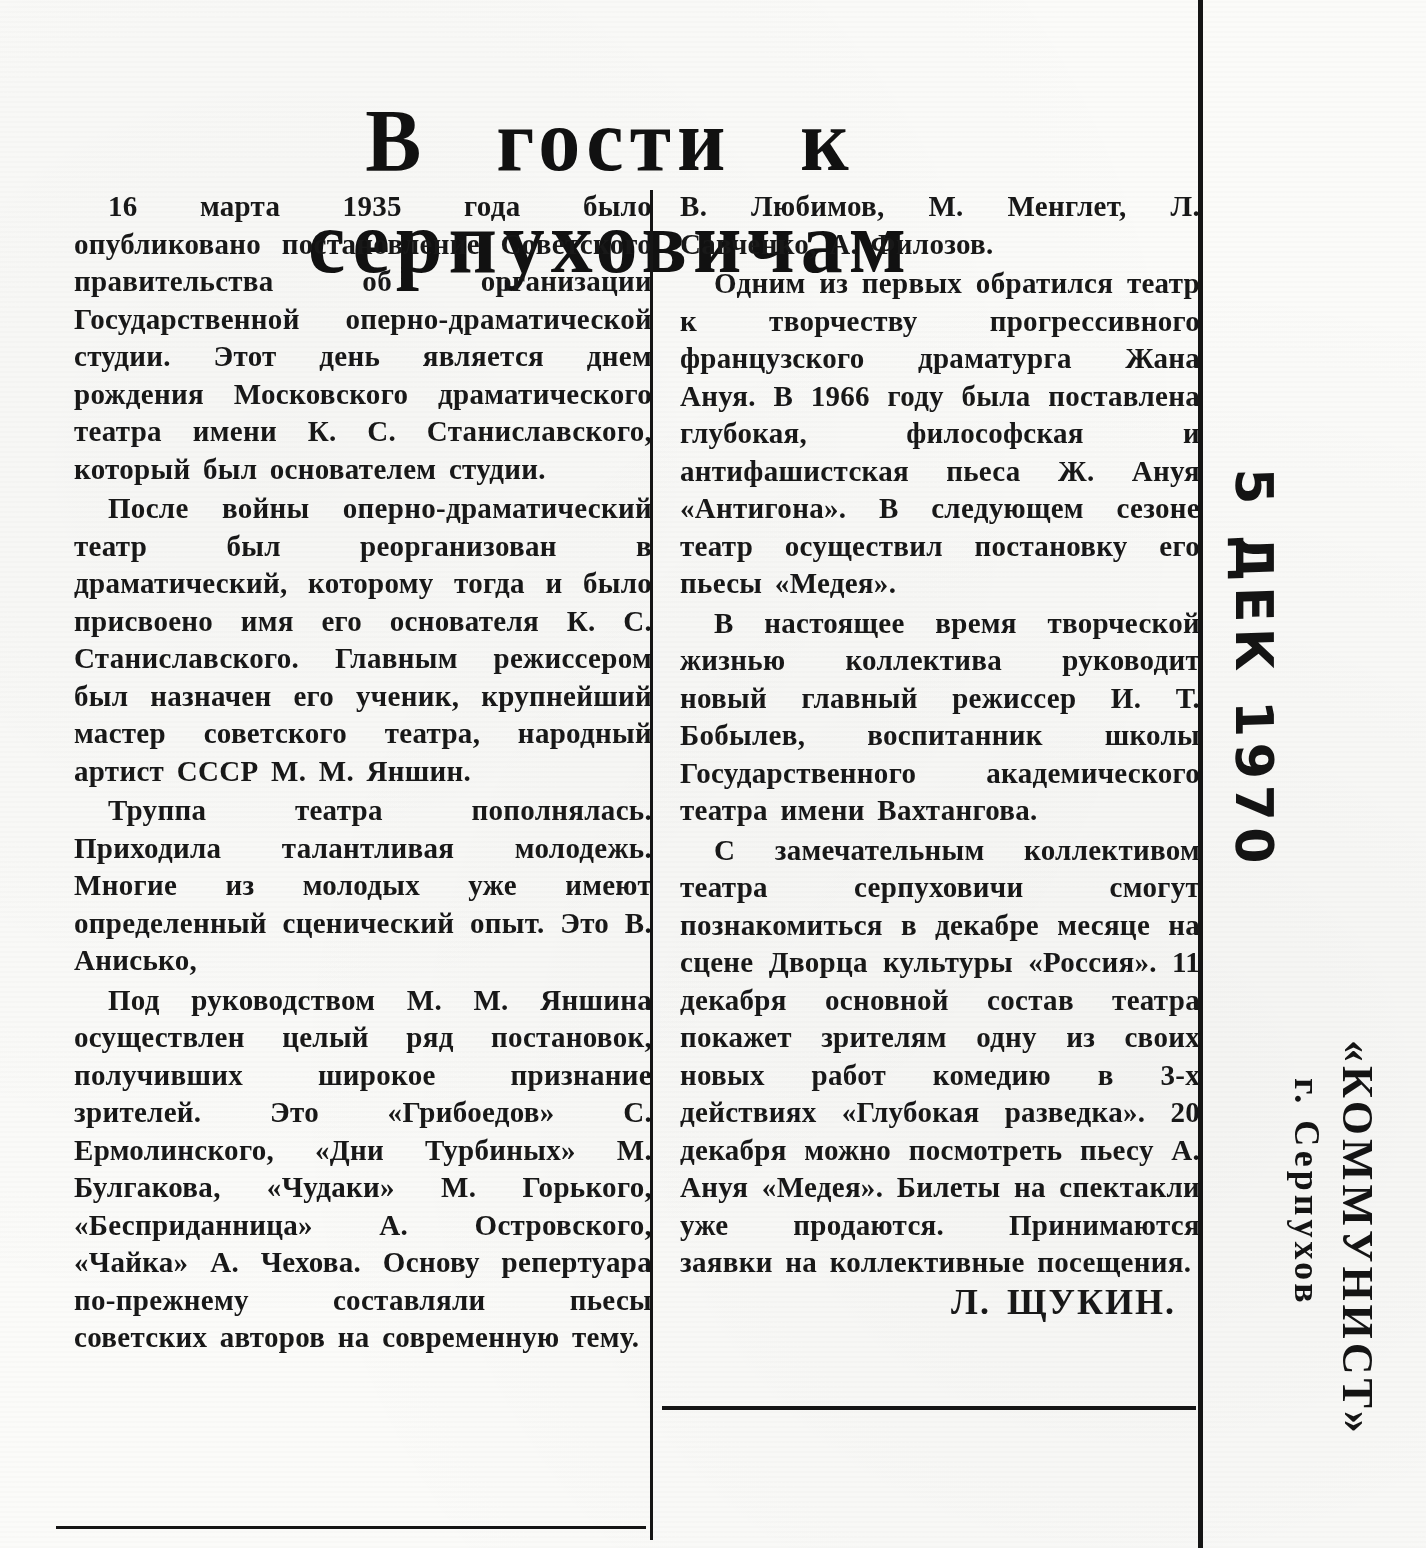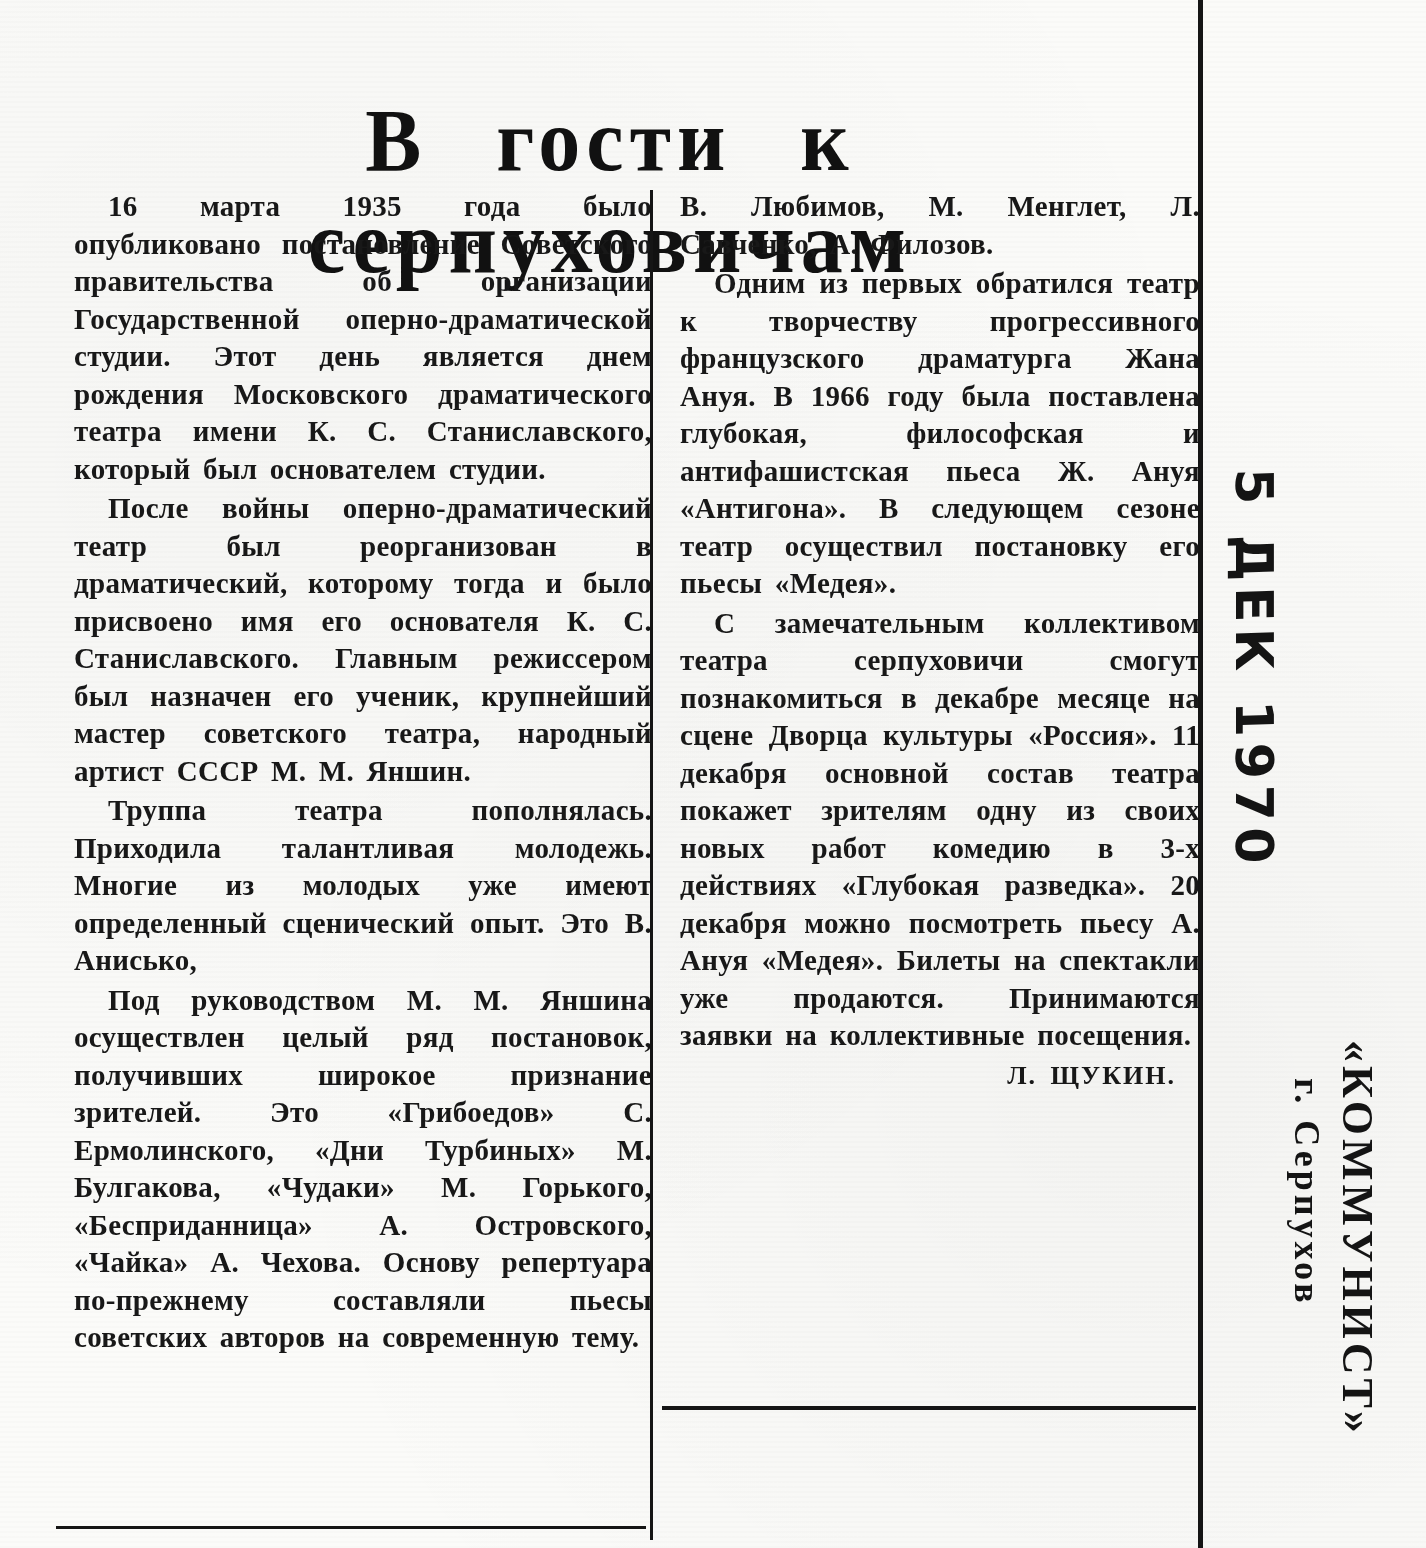--- a/index.html
+++ b/index.html
@@ -30,21 +30,21 @@
     position:absolute;top:188px;
     font-size:29px;font-weight:700;line-height:37.5px;
     text-align:justify;word-spacing:5px;letter-spacing:0.3px;margin-left:12px;
   }
   .col-left{left:62px;width:578px;height:1345px;}
   .col-right{left:668px;width:520px;height:1230px;}
   .col p{margin:0 0 2px 0;text-indent:34px;}
   .col p.no-indent{text-indent:0;}
   .signature{
     margin-top:10px;text-align:right;text-indent:0;
-    font-size:26px;font-weight:700;letter-spacing:2px;padding-right:24px;
+    font-size:36px;font-weight:700;letter-spacing:2px;padding-right:24px;
   }
   .v-rule{position:absolute;background:#151515;}
   .h-rule{position:absolute;background:#151515;}
   .rule-center{left:650px;top:190px;width:3px;height:1350px;}
   .rule-right-edge{left:1198px;top:0;width:5px;height:1548px;}
   .rule-under-right-col{left:662px;top:1406px;width:534px;height:4px;}
   .rule-under-left-col{left:56px;top:1526px;width:590px;height:3px;}
   .vertical-text{
     position:absolute;
     writing-mode:vertical-rl;
@@ -78,20 +78,21 @@
   <div class="col col-left">
     <p>16 марта 1935 года было опубликовано постановление Советского правительства об организации Государственной оперно-драматической студии. Этот день является днем рождения Московского драматического театра имени К. С. Станиславского, который был основателем студии.</p>
     <p>После войны оперно-драматический театр был реорганизован в драматический, которому тогда и было присвоено имя его основателя К. С. Станиславского. Главным режиссером был назначен его ученик, крупнейший мастер советского театра, народный артист СССР М. М. Яншин.</p>
     <p>Труппа театра пополнялась. Приходила талантливая молодежь. Многие из молодых уже имеют определенный сценический опыт. Это В. Анисько,</p>
     <p>Под руководством М. М. Яншина осуществлен целый ряд постановок, получивших широкое признание зрителей. Это «Грибоедов» С. Ермолинского, «Дни Турбиных» М. Булгакова, «Чудаки» М. Горького, «Бесприданница» А. Островского, «Чайка» А. Чехова. Основу репертуара по-прежнему составляли пьесы советских авторов на современную тему.</p>
   </div>
 
   <div class="col col-right">
     <p class="no-indent">В. Любимов, М. Менглет, Л. Савченко, А. Филозов.</p>
     <p>Одним из первых обратился театр к творчеству прогрессивного французского драматурга Жана Ануя. В 1966 году была поставлена глубокая, философская и антифашистская пьеса Ж. Ануя «Антигона». В следующем сезоне театр осуществил постановку его пьесы «Медея».</p>
+    <p>В настоящее время творческой жизнью коллектива руководит новый главный режиссер И. Т. Бобылев, воспитанник школы Государственного академического театра имени Вахтангова.</p>
     <p>С замечательным коллективом театра серпуховичи смогут познакомиться в декабре месяце на сцене Дворца культуры «Россия». 11 декабря основной состав театра покажет зрителям одну из своих новых работ комедию в 3-х действиях «Глубокая разведка». 20 декабря можно посмотреть пьесу А. Ануя «Медея». Билеты на спектакли уже продаются. Принимаются заявки на коллективные посещения.</p>
     <p class="signature">Л. ЩУКИН.</p>
   </div>
 
   <div class="v-rule rule-center"></div>
   <div class="h-rule rule-under-right-col"></div>
   <div class="h-rule rule-under-left-col"></div>
 </div>
 
 <div class="v-rule rule-right-edge"></div>

